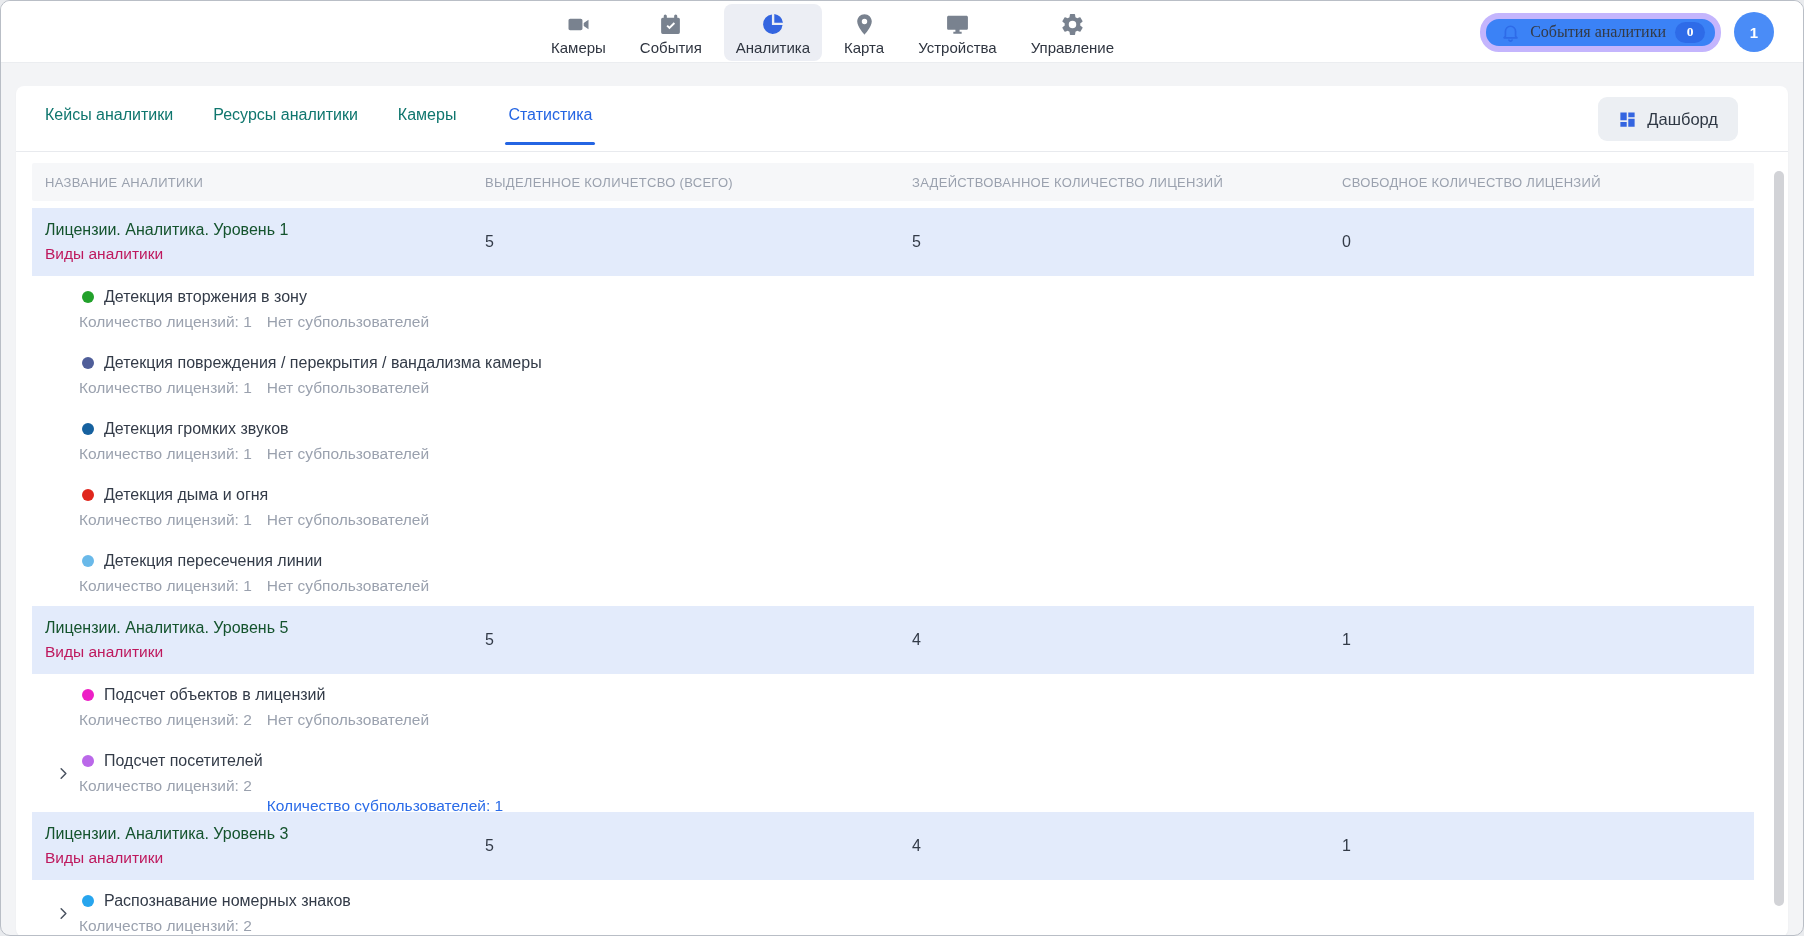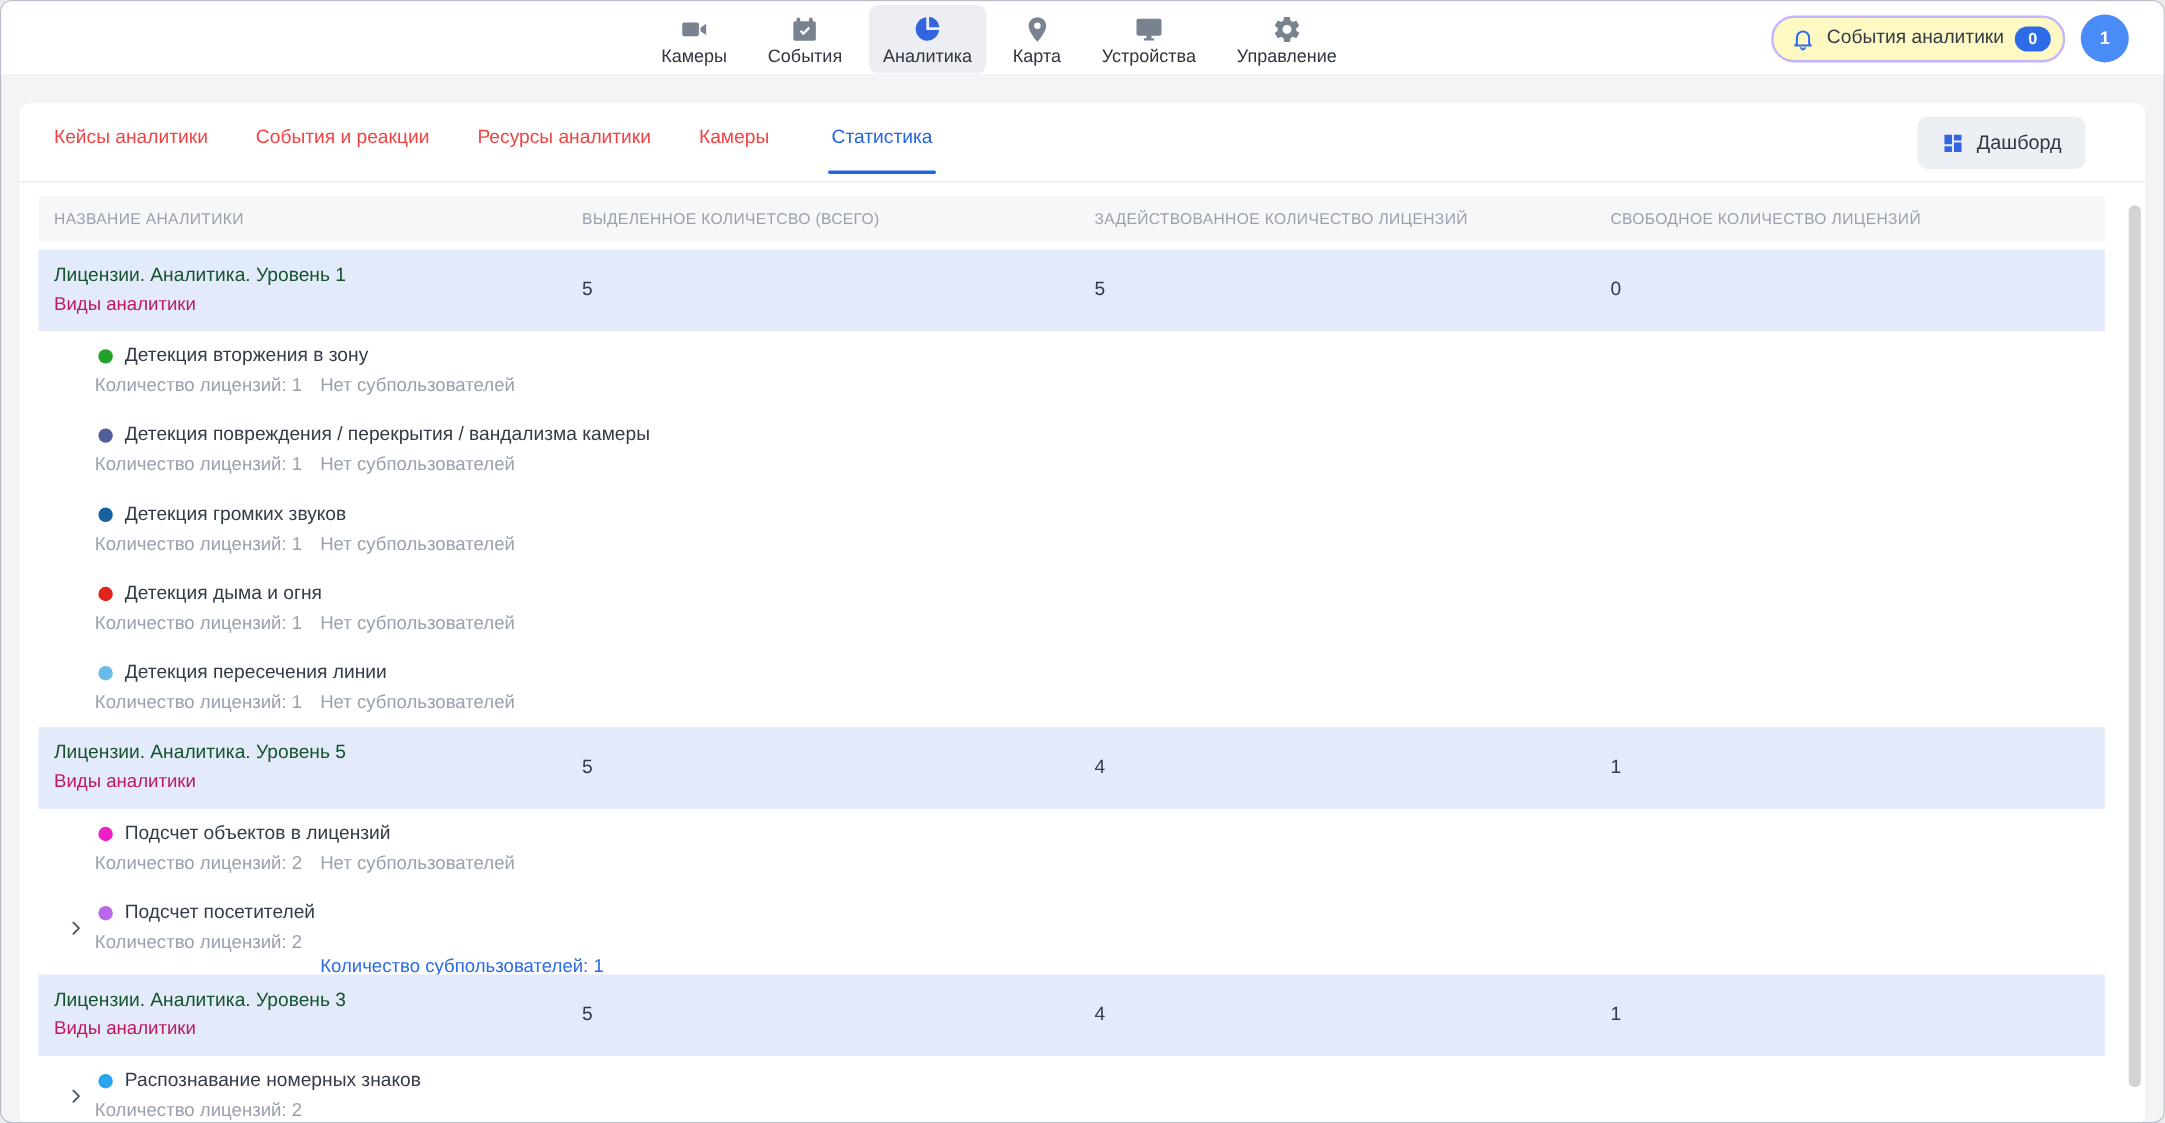--- a/index.html
+++ b/index.html
@@ -26,22 +26,22 @@
     padding:7px 12px 5px; border-radius:8px; cursor:pointer;
   }
   .nav-item.active { background:#eceef4; }
   .nav-item .nav-icon { width:26px; height:26px; display:flex; align-items:center; justify-content:center; }
   .nav-item .nav-label { font-size:15px; color:#2f3540; white-space:nowrap; }
   .topbar-right {
     position:absolute; right:29px; top:11px; display:flex; align-items:center; gap:13px;
   }
   .events-btn {
     height:39px; display:flex; align-items:center; gap:9px;
-    padding:0 10px 0 14px; background:#fef9c3; border:2px solid #c4b5fd;
-    border-radius:19px; cursor:pointer; font-family:Liberation Sans, sans-serif;
+    padding:0 10px 0 14px; background:#3b82f6; border:6px solid #c4b5fd;
+    border-radius:19px; cursor:pointer; font-family:Liberation Serif, serif;
   }
   .events-btn .events-label { font-size:16px; color:#333a46; white-space:nowrap; }
   .events-badge {
     min-width:30px; height:21px; padding:0 9px; border-radius:11px;
     background:#2e6be8; color:#fff; font-size:13.5px; font-weight:bold;
     display:flex; align-items:center; justify-content:center;
   }
   .avatar {
     width:40px; height:40px; border-radius:50%; background:#4a8cf7;
     color:#fff; font-size:15px; font-weight:bold;
@@ -52,21 +52,21 @@
   .content { padding:23px 15px 0; height:874px; }
   .card {
     position:relative; background:#fff; border-radius:8px; height:100%;
     box-shadow:0 1px 2px rgba(30,40,60,.04); overflow:hidden;
   }
   .tabs-row {
     height:66px; display:flex; align-items:center;
     border-bottom:1px solid #e8eaee; padding:0 17px; position:relative;
   }
   .tabs { display:flex; gap:40px; margin-left:12px; }
-  .tab { font-size:16px; color:#ef4444; padding:14px 0 21px; cursor:pointer; position:relative; white-space:nowrap; }
+  .tab { font-size:16px; color:#0f766e; padding:14px 0 21px; cursor:pointer; position:relative; white-space:nowrap; }
   .tab.active { color:#2465e3;margin-left:12px; }
   .tab.active::after {
     content:""; position:absolute; left:-3px; right:-3px; bottom:0;
     height:3px; background:#2465e3; border-radius:2px;
   }
   .dashboard-btn {
     position:absolute; right:50px; top:11px; height:44px;
     display:flex; align-items:center; gap:10px; padding:0 20px;
     background:#eceff3; border:none; border-radius:9px; cursor:pointer;
     font-family:inherit;
@@ -198,21 +198,20 @@
       <div class="avatar">1</div>
     </div>
   </header>
 
   <div class="content">
     <main class="card">
 
       <div class="tabs-row">
         <div class="tabs">
           <div class="tab">Кейсы аналитики</div>
-          <div class="tab">События и реакции</div>
           <div class="tab">Ресурсы аналитики</div>
           <div class="tab">Камеры</div>
           <div class="tab active">Статистика</div>
         </div>
         <button class="dashboard-btn">
           <span>
             <svg width="19" height="19" viewBox="0 0 24 24">
                 <path fill="#3465e0" d="M3 13h8V3H3v10zm0 8h8v-6H3v6zm10 0h8V11h-8v10zm0-18v6h8V3h-8z"></path>
               </svg>
           </span>

